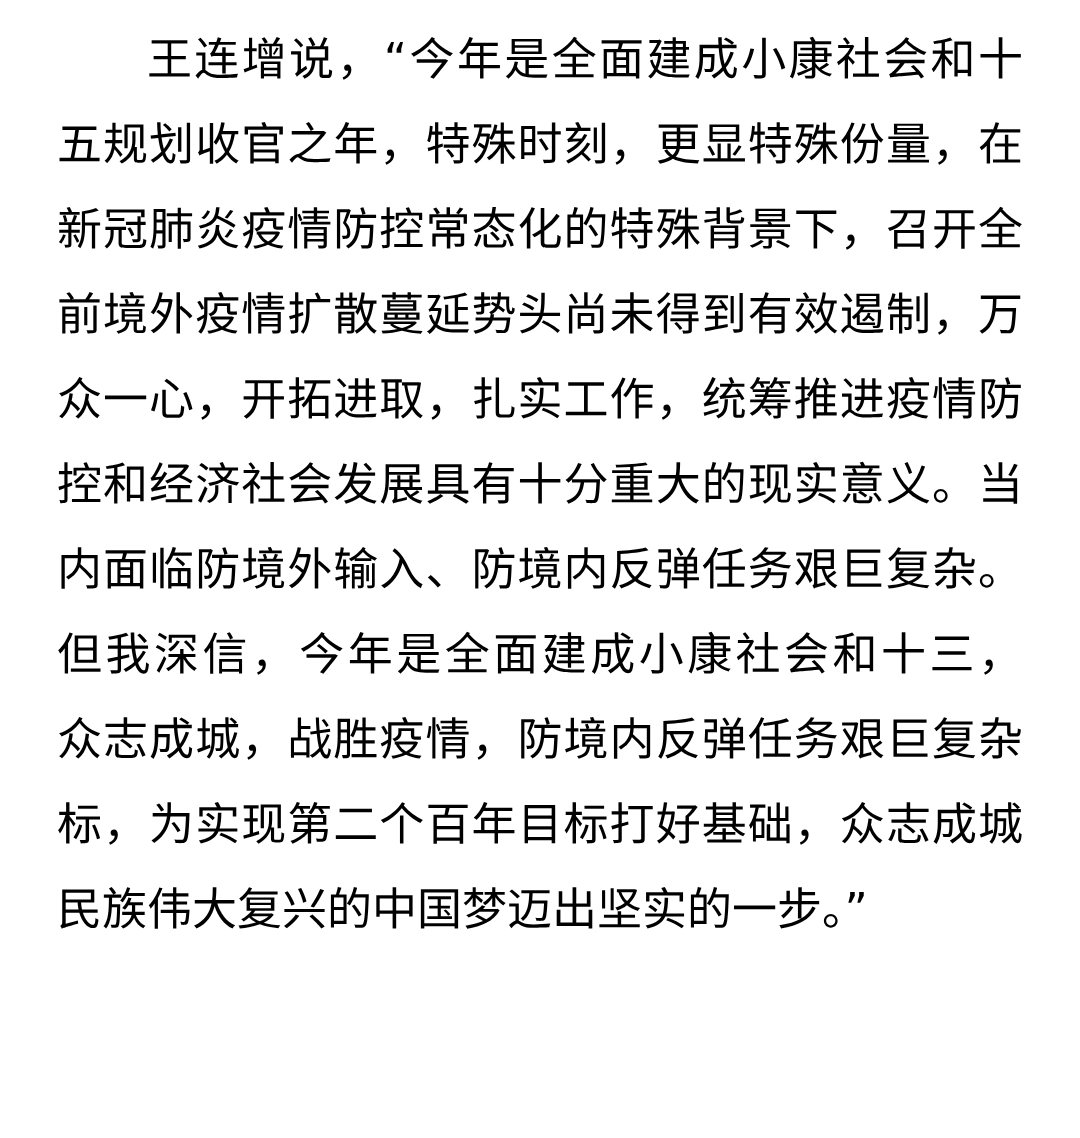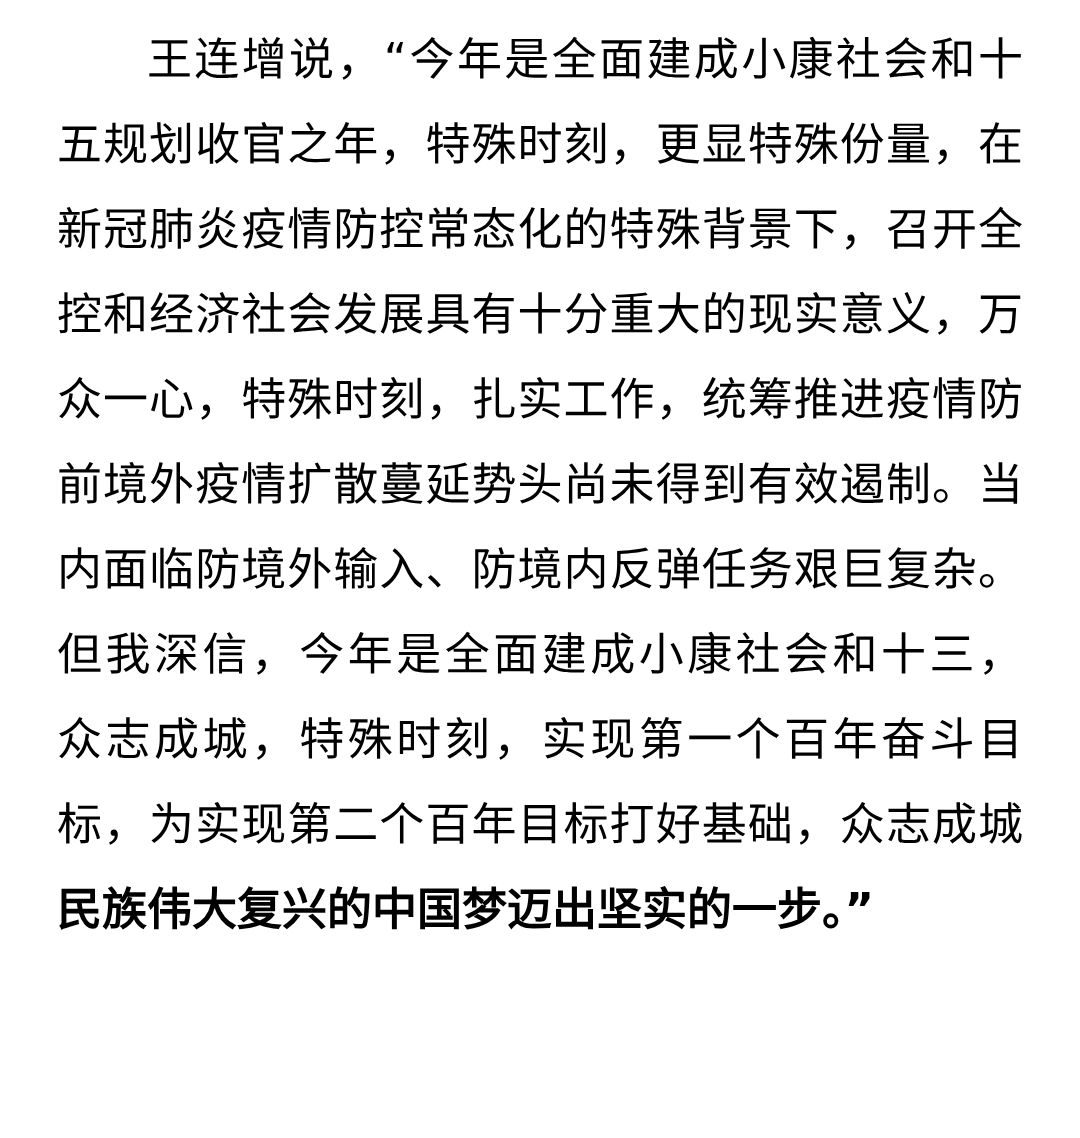--- a/index.html
+++ b/index.html
@@ -35,34 +35,33 @@
     text-align: justify;
     text-align-last: justify;
     -moz-text-align-last: justify;
   }
   .line.first-line {
     text-indent: 90px;
   }
   .line.last-line {
     text-align: left;
     text-align-last: left;
-    font-weight: bold;
     -moz-text-align-last: left;
   }
 </style>
 </head>
 <body>
 
 <div class="page">
   <div class="paragraph">
     <div class="line first-line">王连增说，“今年是全面建成小康社会和十三</div>
     <div class="line">五规划收官之年，特殊时刻，更显特殊份量，在</div>
     <div class="line">新冠肺炎疫情防控常态化的特殊背景下，召开全</div>
-    <div class="line">控和经济社会发展具有十分重大的现实意义，万</div>
-    <div class="line">众一心，特殊时刻，扎实工作，统筹推进疫情防</div>
-    <div class="line">前境外疫情扩散蔓延势头尚未得到有效遏制。当</div>
+    <div class="line">前境外疫情扩散蔓延势头尚未得到有效遏制，万</div>
+    <div class="line">众一心，开拓进取，扎实工作，统筹推进疫情防</div>
+    <div class="line">控和经济社会发展具有十分重大的现实意义。当</div>
     <div class="line">内面临防境外输入、防境内反弹任务艰巨复杂。</div>
     <div class="line">但我深信，今年是全面建成小康社会和十三，</div>
-    <div class="line">众志成城，特殊时刻，实现第一个百年奋斗目</div>
+    <div class="line">众志成城，战胜疫情，防境内反弹任务艰巨复杂</div>
     <div class="line">标，为实现第二个百年目标打好基础，众志成城</div>
     <div class="line last-line">民族伟大复兴的中国梦迈出坚实的一步。”</div>
   </div>
 </div>
 
 </body></html>

